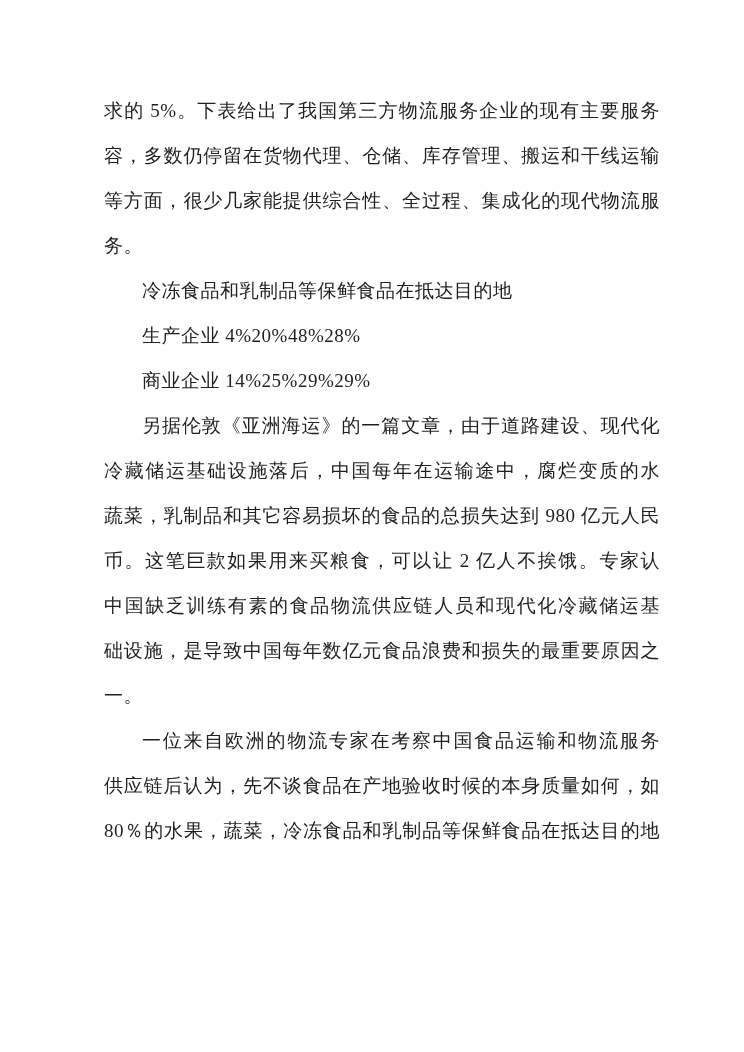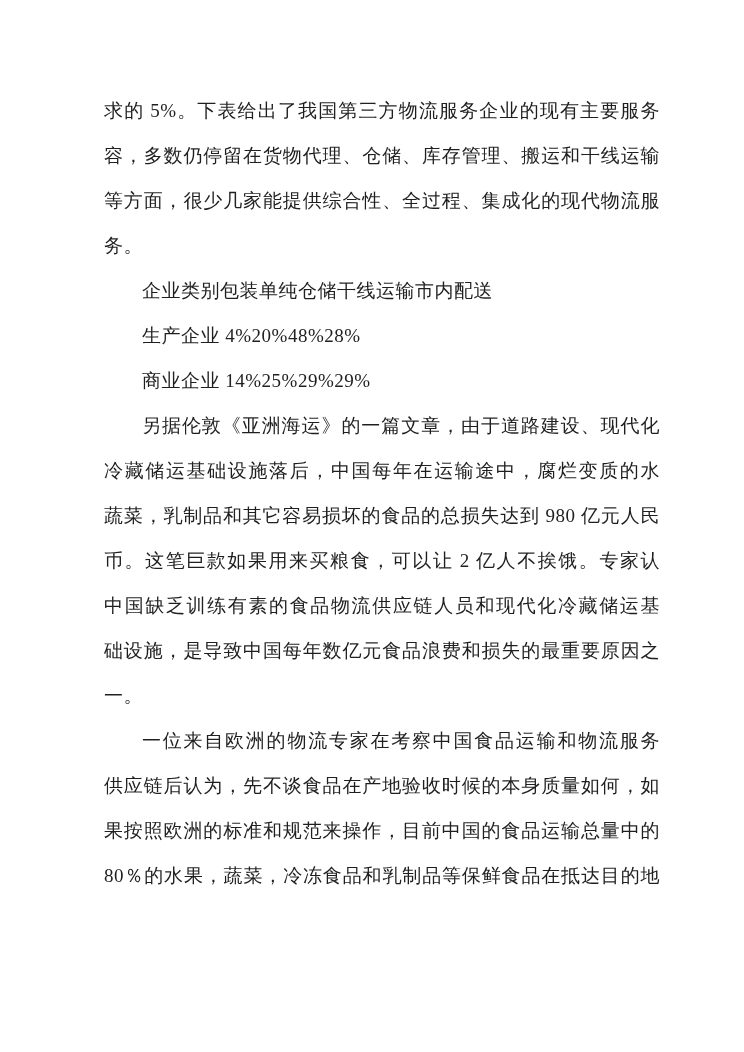--- a/index.html
+++ b/index.html
@@ -42,28 +42,27 @@
 </style>
 </head>
 <body>
 
 <div class="page">
   <div class="textblock">
     <div class="text-line justify">求的 5%。下表给出了我国第三方物流服务企业的现有主要服务内</div>
     <div class="text-line justify">容，多数仍停留在货物代理、仓储、库存管理、搬运和干线运输</div>
     <div class="text-line justify">等方面，很少几家能提供综合性、全过程、集成化的现代物流服</div>
     <div class="text-line">务。</div>
-    <div class="text-line indent">企业类别包装单纯仓储干线运输市内配送</div>
+    <div class="text-line indent">冷冻食品和乳制品等保鲜食品在抵达目的地</div>
     <div class="text-line indent">生产企业 4%20%48%28%</div>
     <div class="text-line indent">商业企业 14%25%29%29%</div>
     <div class="text-line indent justify">另据伦敦《亚洲海运》的一篇文章，由于道路建设、现代化</div>
     <div class="text-line justify">冷藏储运基础设施落后，中国每年在运输途中，腐烂变质的水果，</div>
     <div class="text-line justify">蔬菜，乳制品和其它容易损坏的食品的总损失达到 980 亿元人民</div>
     <div class="text-line justify">币。这笔巨款如果用来买粮食，可以让 2 亿人不挨饿。专家认为，</div>
     <div class="text-line justify">中国缺乏训练有素的食品物流供应链人员和现代化冷藏储运基</div>
     <div class="text-line justify">础设施，是导致中国每年数亿元食品浪费和损失的最重要原因之</div>
     <div class="text-line">一。</div>
     <div class="text-line indent justify">一位来自欧洲的物流专家在考察中国食品运输和物流服务</div>
     <div class="text-line justify">供应链后认为，先不谈食品在产地验收时候的本身质量如何，如</div>
-    <div class="text-line justify">果按照欧洲的标准和规范来操作，目前中国的食品运输总量中的</div>
     <div class="text-line justify">80％的水果，蔬菜，冷冻食品和乳制品等保鲜食品在抵达目的地</div>
   </div>
 </div>
 
 </body></html>

